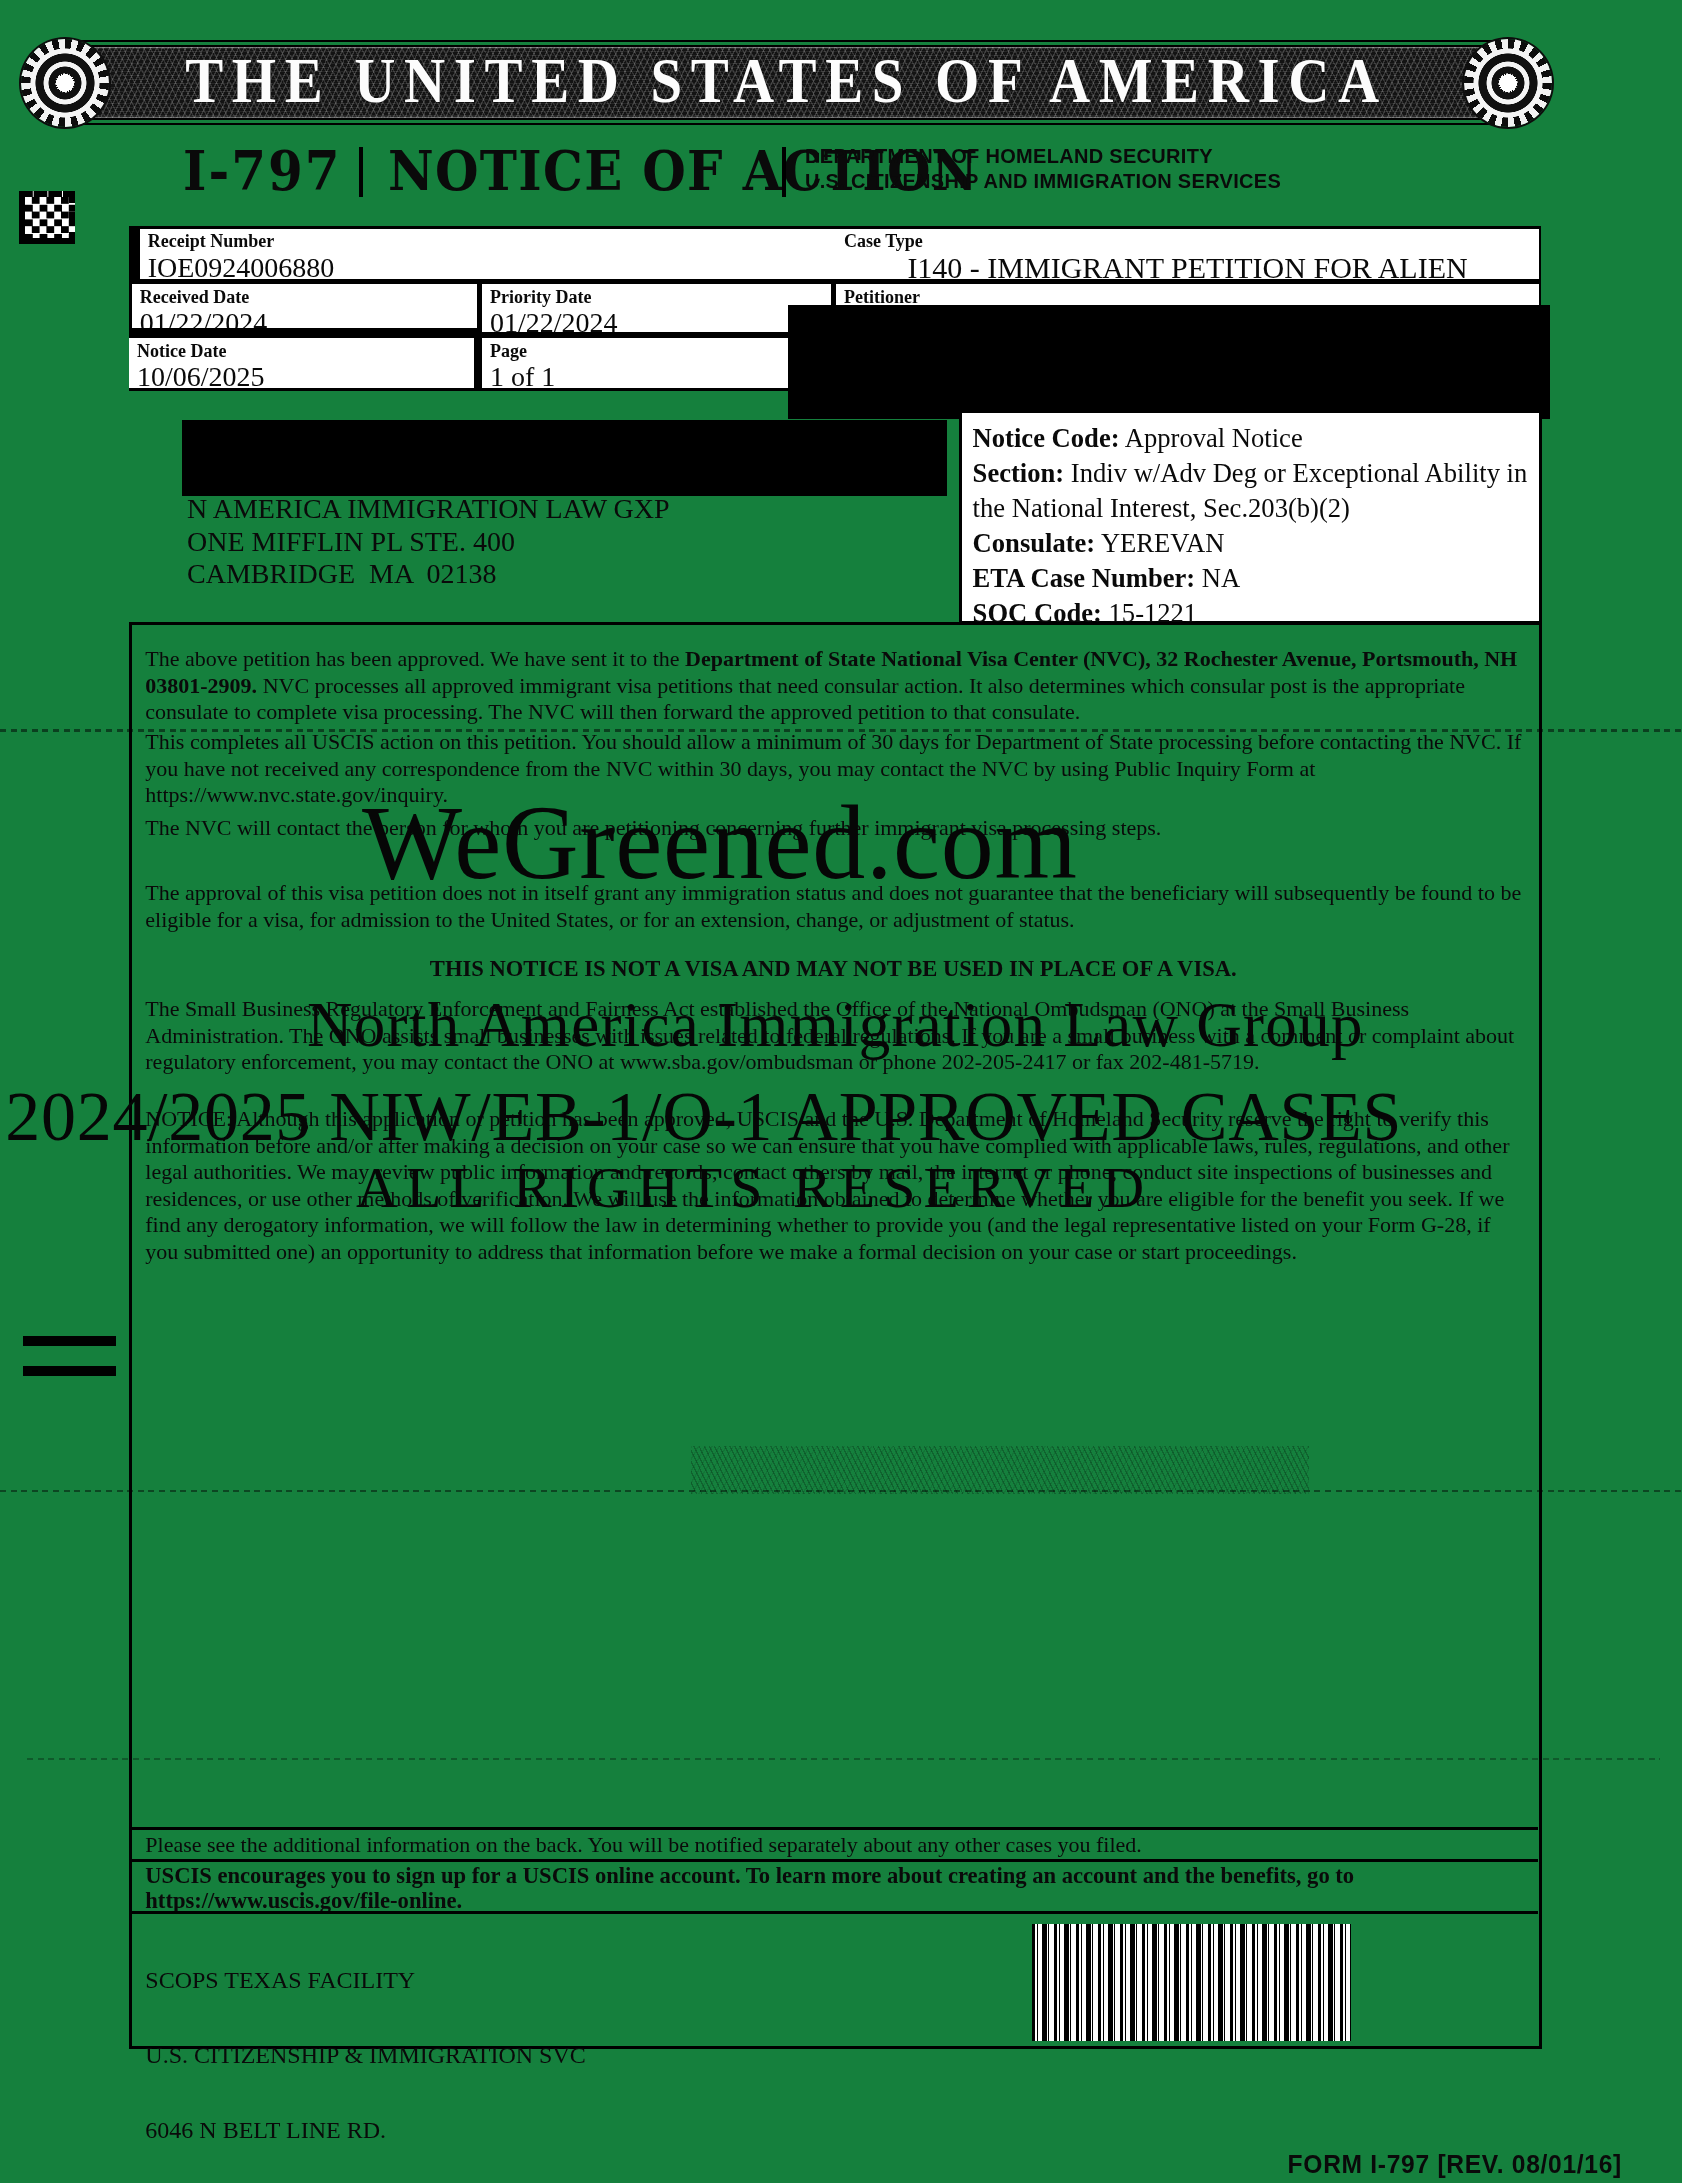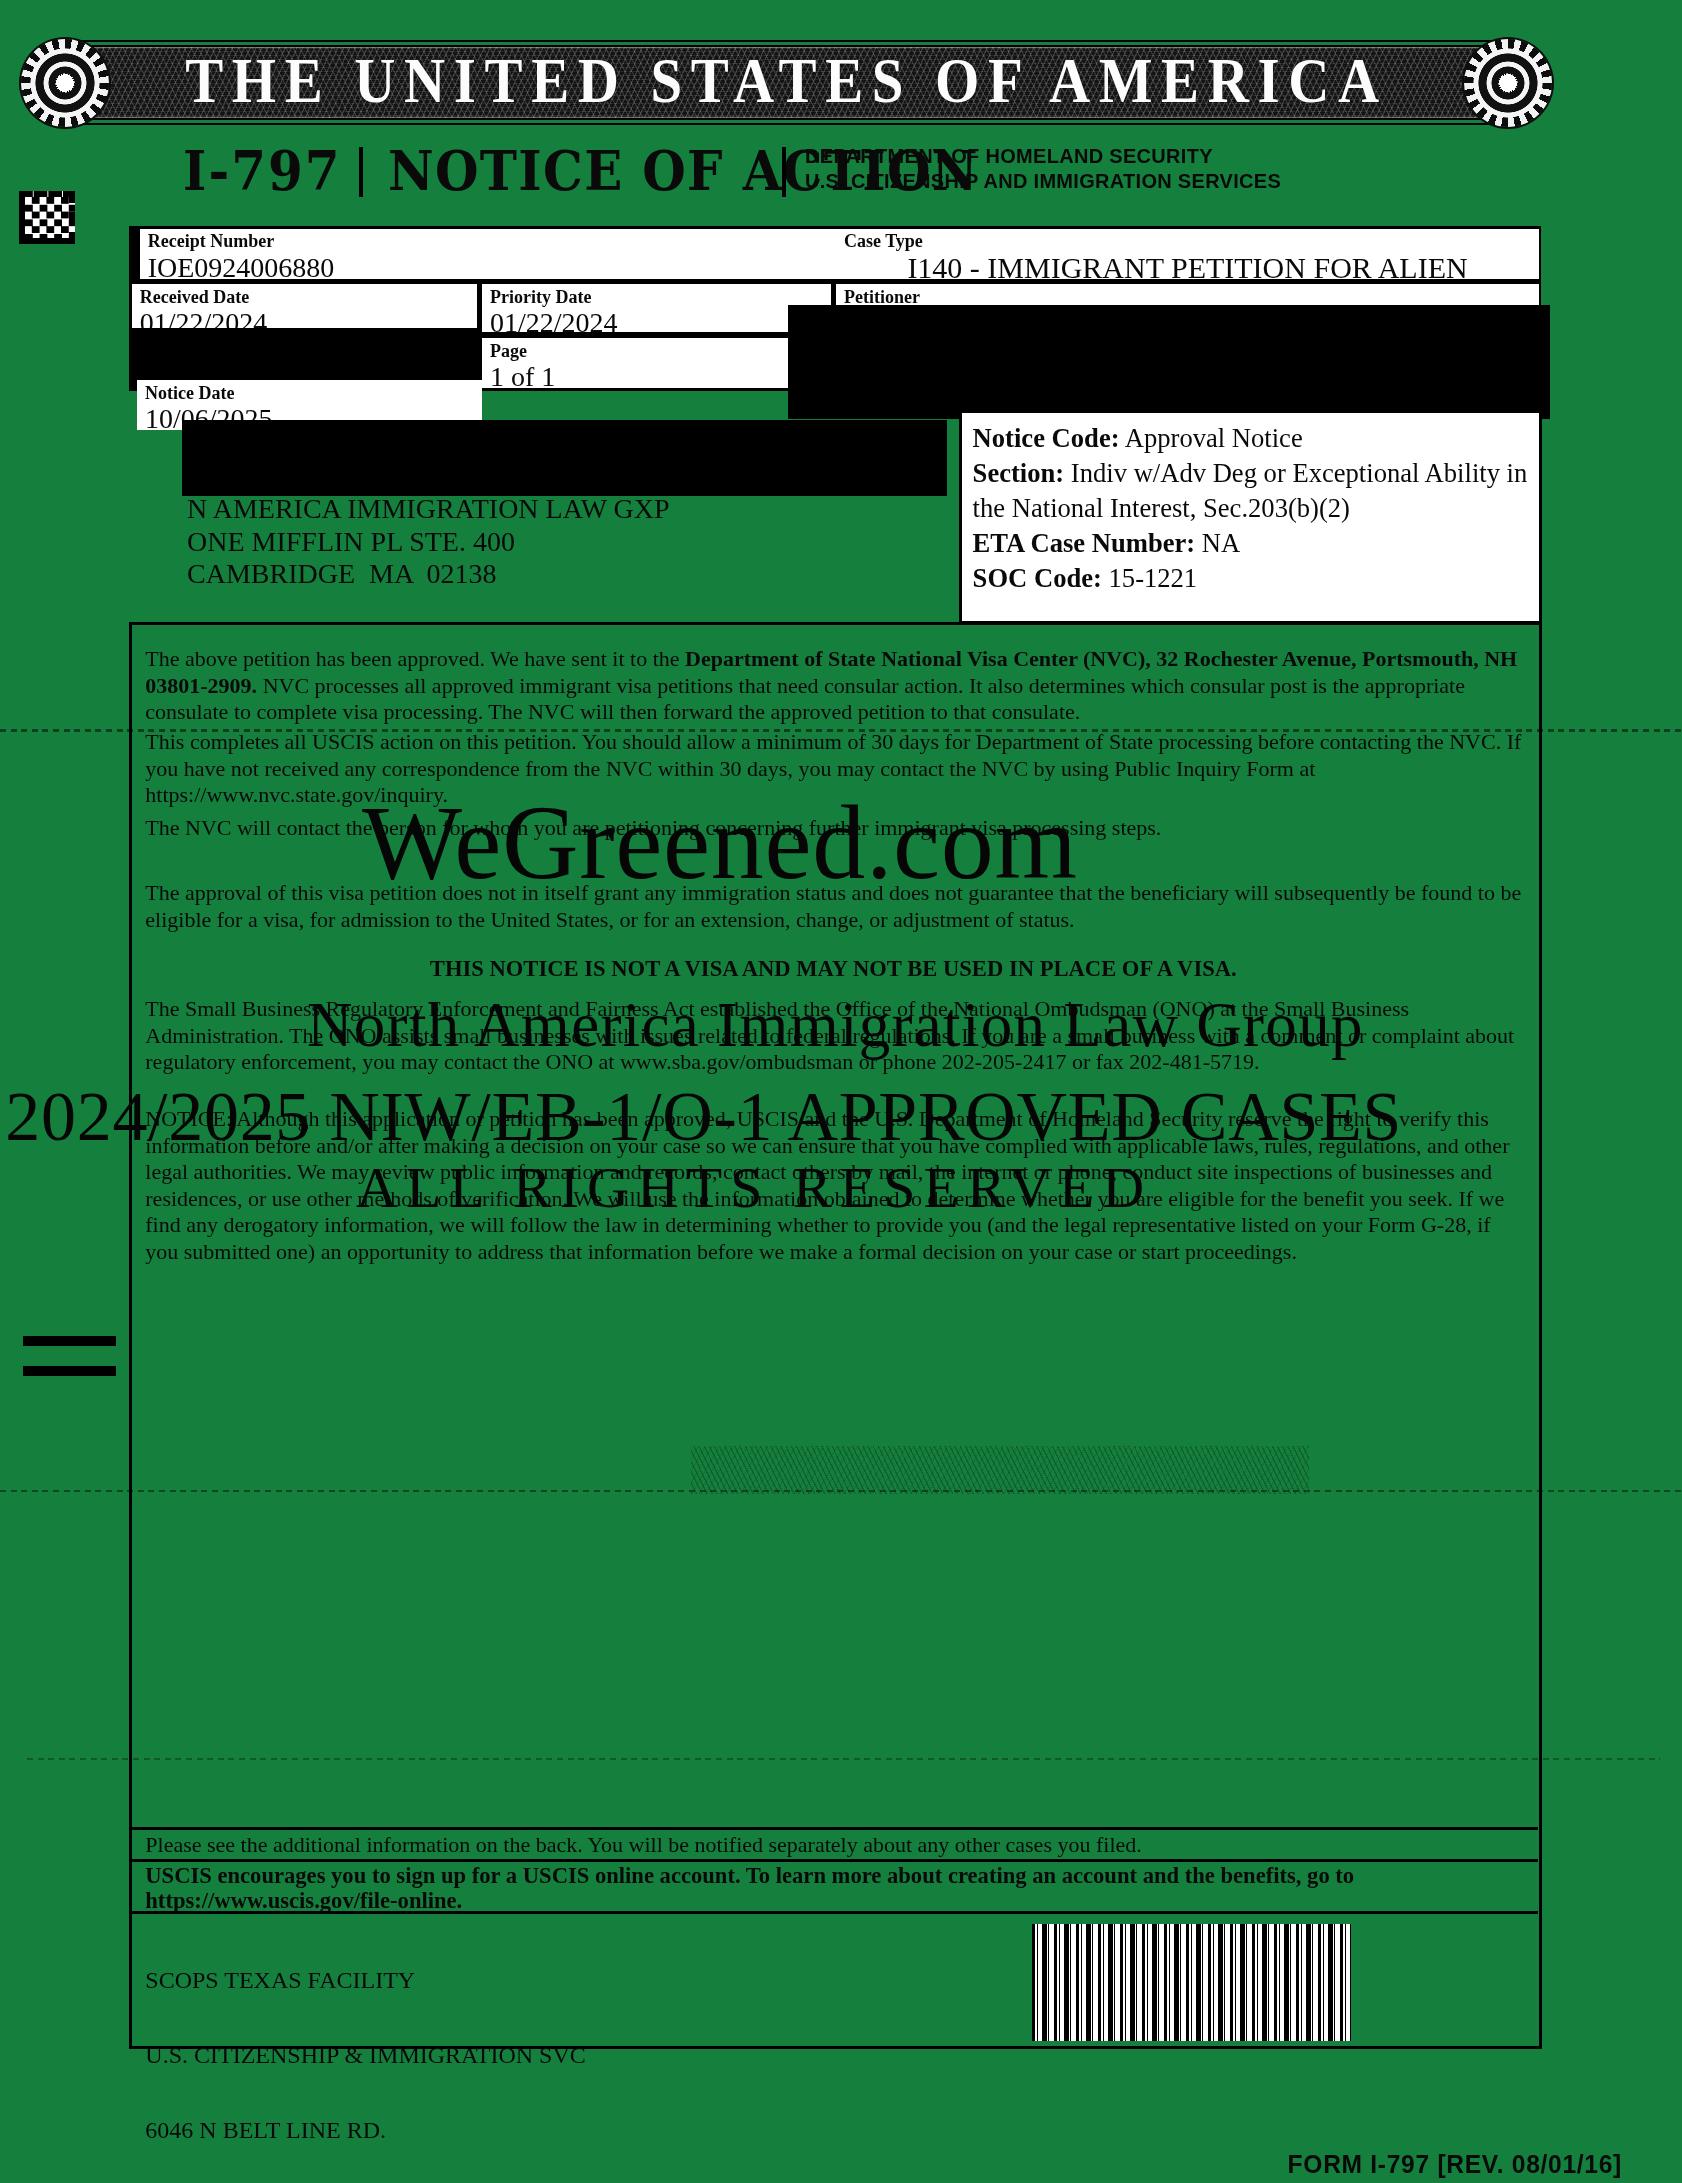--- a/index.html
+++ b/index.html
@@ -42,21 +42,21 @@
   #receipt-table{left:129px;top:226px;width:1412px;height:165px;background:#000;}
   .cell{position:absolute;background:#fff;padding:2.7px 8px;box-sizing:border-box;overflow:hidden;}
   .cell .lbl{font-size:18px;font-weight:bold;line-height:20.6px;}
   .cell .val{font-size:28px;line-height:31px;}
   #cell-receipt{left:2.7px;top:2.7px;width:699px;height:50px;margin-left:8px;}
   #cell-casetype{left:707px;top:2.7px;width:703px;height:50px;}
   #cell-casetype .val{font-size:30px;text-align:center;}
   #cell-received{left:2.7px;top:58px;width:345px;height:44px;}
   #cell-priority{left:353px;top:58px;width:349px;height:48px;}
   #cell-petitioner{left:707px;top:58px;width:703px;height:104px;}
-  #cell-noticedate{left:8px;top:112px;width:345px;height:50px;margin-top:42px;}
+  #cell-noticedate{left:0;top:112px;width:345px;height:50px;}
   #cell-page{left:353px;top:112px;width:346px;height:50px;}
 
   
   .redaction{background:#000;}
   #redact-petitioner{left:788px;top:305px;width:762px;height:114px;}
   #redact-addressee{left:182px;top:420px;width:765px;height:76px;}
 
   
   .addr-line{left:187px;font-size:28px;line-height:31px;white-space:pre;}
   #addr1{top:493px;} #addr2{top:526px;} #addr3{top:558px;}
@@ -159,20 +159,21 @@
   <div class="abs redaction" id="redact-petitioner"></div>
   <div class="abs redaction" id="redact-addressee"></div>
 
   <div class="abs addr-line" id="addr1">N AMERICA IMMIGRATION LAW GXP</div>
   <div class="abs addr-line" id="addr2">ONE MIFFLIN PL STE. 400</div>
   <div class="abs addr-line" id="addr3">CAMBRIDGE  MA  02138</div>
 
   <div class="abs" id="notice-box">
     <div class="nrow"><span class="nlbl">Notice Code:</span> <span>Approval Notice</span></div>
     <div class="nrow"><span class="nlbl">Section:</span> <span>Indiv w/Adv Deg or Exceptional Ability in the National Interest, Sec.203(b)(2)</span></div>
+    <div class="nrow"><span class="nlbl">Consulate:</span> <span>YEREVAN</span></div>
     <div class="nrow"><span class="nlbl">ETA Case Number:</span> <span>NA</span></div>
     <div class="nrow"><span class="nlbl">SOC Code:</span> <span>15-1221</span></div>
   </div>
 
   <div class="abs" id="main-box">
     <div class="para" id="p1"><span>The above petition has been approved. We have sent it to the </span><span class="bseg">Department of State National Visa Center (NVC), 32 Rochester Avenue, Portsmouth, NH 03801-2909.</span><span> NVC processes all approved immigrant visa petitions that need consular action. It also determines which consular post is the appropriate consulate to complete visa processing. The NVC will then forward the approved petition to that consulate.</span></div>
     <div class="para" id="p2">This completes all USCIS action on this petition. You should allow a minimum of 30 days for Department of State processing before contacting the NVC. If you have not received any correspondence from the NVC within 30 days, you may contact the NVC by using Public Inquiry Form at https://www.nvc.state.gov/inquiry.</div>
     <div class="para" id="p3">The NVC will contact the person for whom you are petitioning concerning further immigrant visa processing steps.</div>
     <div class="para" id="p4">The approval of this visa petition does not in itself grant any immigration status and does not guarantee that the beneficiary will subsequently be found to be eligible for a visa, for admission to the United States, or for an extension, change, or adjustment of status.</div>
     <div class="para" id="not-a-visa">THIS NOTICE IS NOT A VISA AND MAY NOT BE USED IN PLACE OF A VISA.</div>

